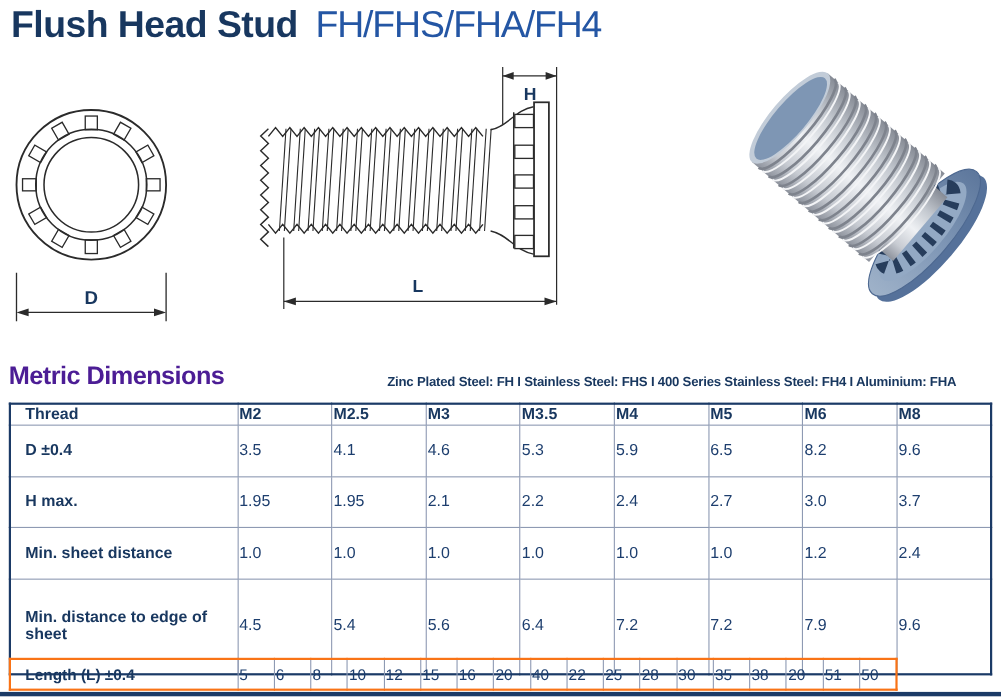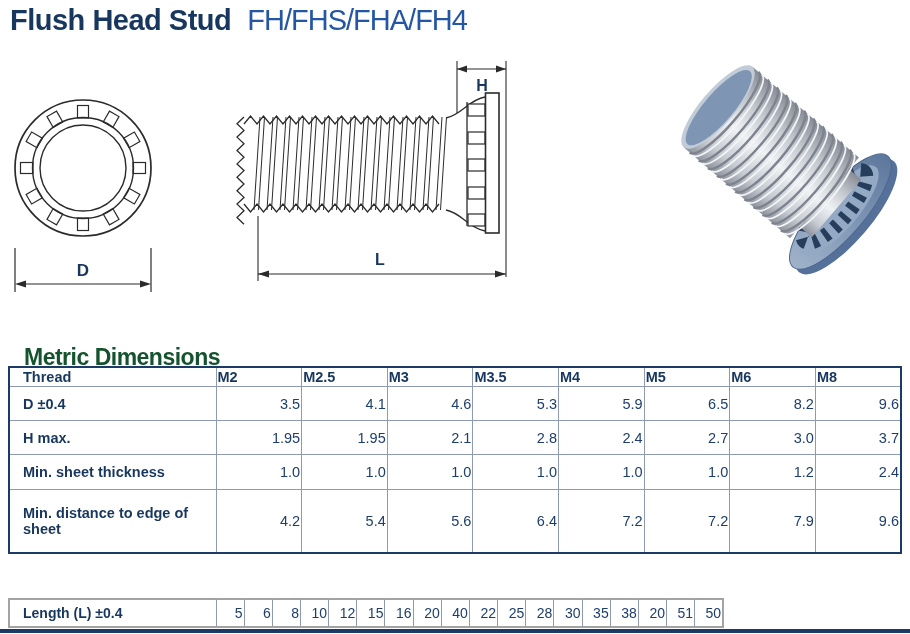--- a/index.html
+++ b/index.html
@@ -1,33 +1,33 @@
 <!DOCTYPE html>
 <html><head>
 <meta charset="utf-8">
 <style>
   html,body{margin:0;padding:0;background:#fff;}
   .page{position:relative;width:910px;height:634px;background:#fff;overflow:hidden;
         font-family:"Liberation Sans",sans-serif;color:#18375f;}
-  h1{position:absolute;left:10px;top:4px;margin:0;font-size:29px;font-weight:bold;
+  h1{position:absolute;left:10px;top:4px;margin:0;font-size:34px;font-weight:bold;
      color:#18375f;letter-spacing:-0.5px;white-space:nowrap;}
   h1 .codes{color:#2456a4;font-weight:normal;margin-left:16px;letter-spacing:-1px;}
-  h2{position:absolute;left:8px;top:328px;margin:16px;font-size:23px;font-weight:bold;
-     color:#14532d;letter-spacing:-0.5px;}
+  h2{position:absolute;left:8px;top:328px;margin:0;font-size:23px;font-weight:bold;
+     color:#4c1d95;letter-spacing:-0.5px;}
   .note{position:absolute;left:352px;top:340px;font-size:12px;font-weight:bold;
         color:#18375f;letter-spacing:-0.2px;white-space:nowrap;}
   svg text{font-family:"Liberation Sans",sans-serif;}
   .drawing{position:absolute;}
   table{position:absolute;border-collapse:collapse;table-layout:fixed;}
-  .dims{left:8px;top:366px;width:894px;height:188px;border:2px solid #1b3a66;padding-left:35px;}
-  .len {left:8px;top:598px;width:716px;height:30px;border:2px solid #a3a3a3;}
+  .dims{left:8px;top:366px;width:894px;height:248px;border:2px solid #1b3a66;padding-left:35px;}
+  .len {left:8px;top:598px;width:808px;height:30px;border:2px solid #f97316;}
   th,td{border:1px solid #8e9ab3;vertical-align:middle;}
   th{color:#18375f;font-size:14.5px;font-weight:bold;text-align:left;}
   th.lbl{text-align:left;padding-left:13px;}
-  td{color:#1d3e6e;font-size:14.5px;font-weight:normal;text-align:right;}
+  td{color:#1d3e6e;font-size:14.5px;font-weight:normal;text-align:left;}
   .len th{font-size:14px;}
   .len td{font-size:14px;}
   .bottom-bar{position:absolute;left:0;top:629px;width:910px;height:4px;background:#1b3a66;}
 </style>
 </head>
 <body>
 
 <div class="page">
 
   <h1><span>Flush Head Stud</span><span class="codes">FH/FHS/FHA/FH4</span></h1>
@@ -179,20 +179,21 @@
           <path d="M-53,120.5 A53,13 0 0 0 53,120.5" stroke="#f3f4f6" stroke-width="1.8"></path>
           <path d="M-53,128 A53,13 0 0 0 53,128" stroke="#7e838d" stroke-width="2.4"></path>
           <path d="M-53,132.5 A53,13 0 0 0 53,132.5" stroke="#f3f4f6" stroke-width="1.8"></path>
         </g>
       <ellipse cx="0" cy="0" rx="53" ry="17" fill="#c2ccd8"></ellipse>
       <ellipse cx="0" cy="1" rx="48" ry="14.5" fill="#7e96b4"></ellipse>
     </g>
   </svg>
 
   <h2>Metric Dimensions</h2>
+  <div class="note">Zinc Plated Steel: FH I Stainless Steel: FHS I 400 Series Stainless Steel: FH4 I Aluminium: FHA</div>
 
   <table class="dims">
     <colgroup>
         <col style="width:207px">
       </colgroup>
     <thead>
         <tr>
           <th class="lbl">Thread</th>
           <th>M2</th>
           <th>M2.5</th>
@@ -214,40 +215,40 @@
           <td>5.9</td>
           <td>6.5</td>
           <td>8.2</td>
           <td>9.6</td>
         </tr>
         <tr>
           <th class="lbl">H max.</th>
           <td>1.95</td>
           <td>1.95</td>
           <td>2.1</td>
-          <td>2.8</td>
+          <td>2.2</td>
           <td>2.4</td>
           <td>2.7</td>
           <td>3.0</td>
           <td>3.7</td>
         </tr>
         <tr>
-          <th class="lbl">Min. sheet thickness</th>
+          <th class="lbl">Min. sheet distance</th>
           <td>1.0</td>
           <td>1.0</td>
           <td>1.0</td>
           <td>1.0</td>
           <td>1.0</td>
           <td>1.0</td>
           <td>1.2</td>
           <td>2.4</td>
         </tr>
         <tr>
           <th class="lbl">Min. distance to edge of sheet</th>
-          <td>4.2</td>
+          <td>4.5</td>
           <td>5.4</td>
           <td>5.6</td>
           <td>6.4</td>
           <td>7.2</td>
           <td>7.2</td>
           <td>7.9</td>
           <td>9.6</td>
         </tr>
       </tbody>
   </table>

